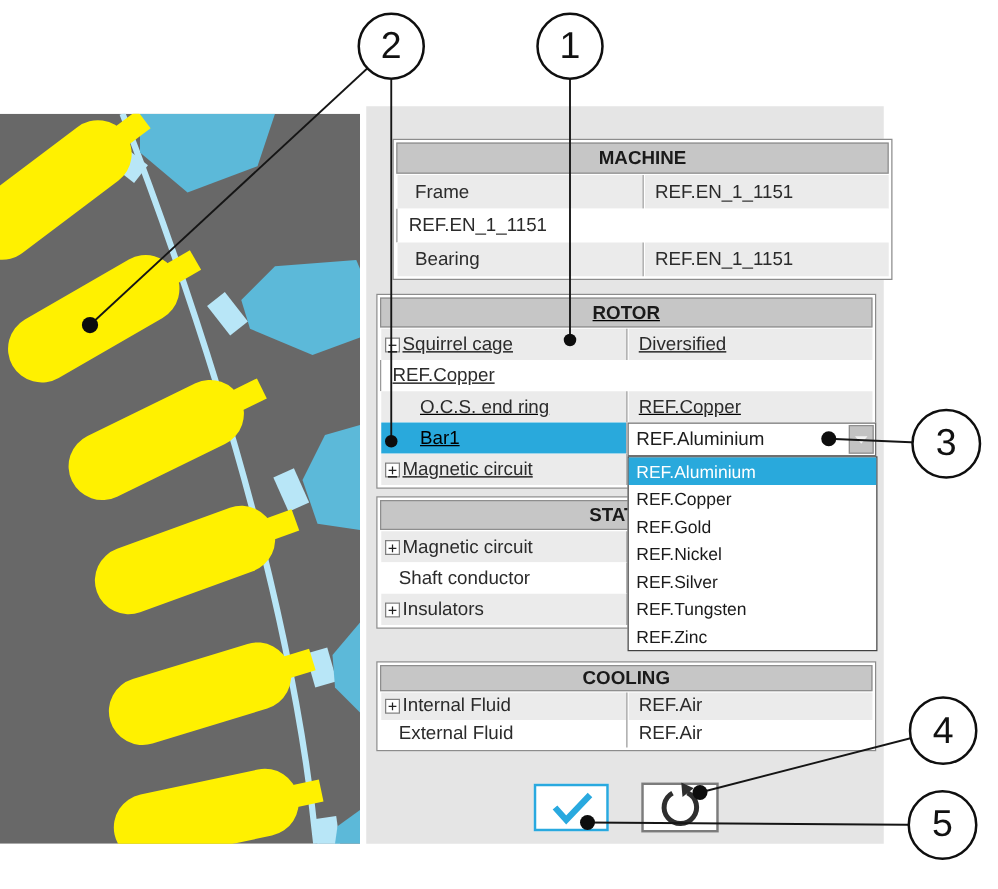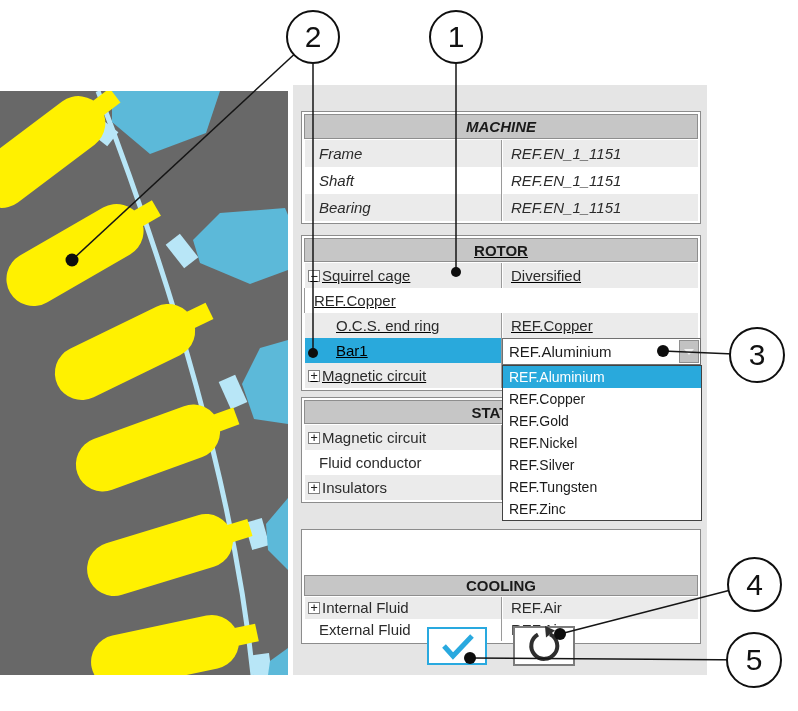--- a/index.html
+++ b/index.html
@@ -7,27 +7,27 @@
 
   
   #motor-view { position:absolute; left:0; top:91px; width:288px; height:584px; }
 
   
   #panel { position:absolute; left:293px; top:85px; width:414px; height:590px; background:#E5E5E5; z-index:1; }
 
   
   .tbl { position:absolute; width:400px; background:#ffffff; border:1px solid #8C8C8C; padding:2px; z-index:2; }
   .tbl-header { background:#C6C6C6; border:1px solid #8E8E8E; text-align:center; font-weight:bold; font-size:15px; color:#1a1a1a; margin-bottom:1px; }
-  #tbl-machine { left:301px; top:111px;font-style:italic; }
+  #tbl-machine { left:314px; top:111px; }
   #tbl-rotor   { left:301px; top:235px;text-decoration:underline; }
   #tbl-stator  { left:301px; top:397px; }
   #tbl-cooling { left:301px; top:529px; }
   #tbl-machine .tbl-header { height:25px; line-height:24px; }
   #tbl-rotor   .tbl-header, #tbl-stator .tbl-header { height:24px; line-height:23px; }
-  #tbl-cooling .tbl-header { height:21px; line-height:20px;margin-top:43px; }
+  #tbl-cooling .tbl-header { height:21px; line-height:20px; }
   .row { display:flex; }
   #tbl-machine .row { height:27px; line-height:27px; }
   #tbl-rotor .row, #tbl-stator .row { height:25px; line-height:25px; }
   #tbl-cooling .row { height:22px; line-height:22px; }
   .label-wrap { width:197px; display:flex; background:#fff; }
   .value-wrap { flex:1; border-left:1px solid #9A9A9A; display:flex; background:#fff;align-items:center; }
   .cell { flex:1; margin-left:1px; font-size:15px; color:#2b2b2b; white-space:nowrap; overflow:hidden; display:flex; align-items:center; }
   .label-cell { padding-left:14px; }
   .label-cell.has-box { padding-left:3px; }
   .row.sub .label-cell { padding-left:31px; }
@@ -129,23 +129,20 @@
   <div class="tbl-header">MACHINE</div>
   <div class="row">
     <div class="label-wrap">
         <div class="cell label-cell">Frame</div>
       </div>
     <div class="value-wrap">
         <div class="cell value-cell">REF.EN_1_1151</div>
       </div>
   </div>
   <div class="row">
-    <div class="label-wrap">
-        <div class="cell label-cell">Shaft</div>
-      </div>
     <div class="value-wrap">
         <div class="cell value-cell">REF.EN_1_1151</div>
       </div>
   </div>
   <div class="row">
     <div class="label-wrap">
         <div class="cell label-cell">Bearing</div>
       </div>
     <div class="value-wrap">
         <div class="cell value-cell">REF.EN_1_1151</div>
@@ -208,21 +205,21 @@
           <span class="xbox">+</span>
           <span>Magnetic circuit</span>
         </div>
       </div>
     <div class="value-wrap">
         <div class="cell value-cell"></div>
       </div>
   </div>
   <div class="row">
     <div class="label-wrap">
-        <div class="cell label-cell">Fluid conductor</div>
+        <div class="cell label-cell">Shaft conductor</div>
       </div>
     <div class="value-wrap">
         <div class="cell value-cell"></div>
       </div>
   </div>
   <div class="row">
     <div class="label-wrap">
         <div class="cell label-cell has-box">
           <span class="xbox">+</span>
           <span>Insulators</span>

